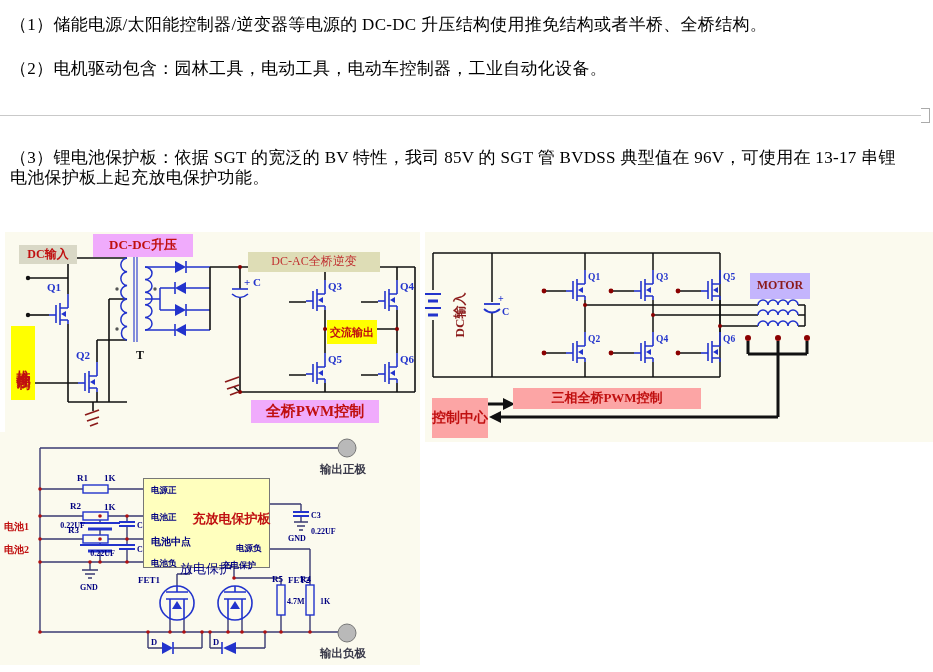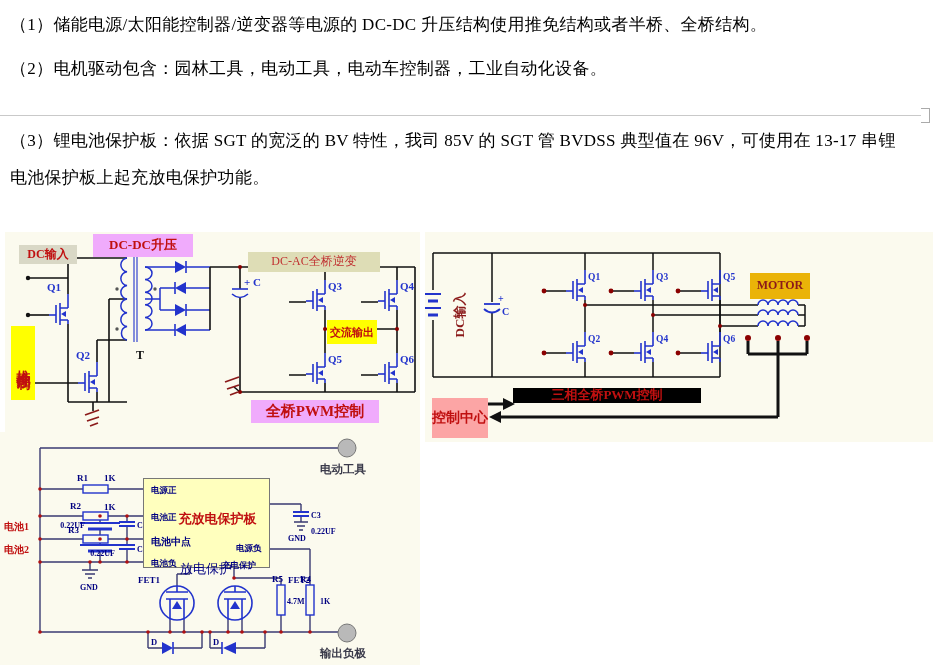--- a/index.html
+++ b/index.html
@@ -20,21 +20,21 @@
   .outlab{position:absolute;font-weight:bold;color:#3a3a4a;font-size:11.5px;
           font-family:"Liberation Sans",sans-serif;}
 </style>
 </head>
 <body>
 
 <div class="para" style="left:10px;top:13px">（1）储能电源/太阳能控制器/逆变器等电源的 DC-DC 升压结构使用推免结构或者半桥、全桥结构。</div>
 <div class="para" style="left:10px;top:57px">（2）电机驱动包含：园林工具，电动工具，电动车控制器，工业自动化设备。</div>
 <div class="divider"></div>
 <div class="divmark"></div>
-<div class="para" style="left:10px;top:129px">（3）锂电池保护板：依据 SGT 的宽泛的 BV 特性，我司 85V 的 SGT 管 BVDSS 典型值在 96V，可使用在 13-17 串锂</div>
+<div class="para" style="left:10px;top:146px">（3）锂电池保护板：依据 SGT 的宽泛的 BV 特性，我司 85V 的 SGT 管 BVDSS 典型值在 96V，可使用在 13-17 串锂</div>
 <div class="para" style="left:10px;top:166px">电池保护板上起充放电保护功能。</div>
 
 <div class="diagram" style="left:5px;top:232px;width:415px;height:200px">
   <svg width="415" height="200" viewBox="0 0 415 200">
     <defs>
       <g id="nmos" stroke="#2233cc" fill="none" stroke-width="1.6">
         <path d="M0,21 H7"></path>
           <path d="M7,11 V29"></path>
           <path d="M11,9 V31"></path>
         <path d="M11,14 H19 M19,14 V0"></path>
@@ -217,23 +217,23 @@
         <circle cx="382" cy="106" r="3" fill="#8b0000"></circle>
       <path d="M323,109 V122 M353,109 V122 M382,109 V122 M323,122 H382 M353,122 V185 M353,185 H72" stroke="#111" stroke-width="3" fill="none"></path>
       <polygon points="64,185 76,179 76,191" fill="#111"></polygon>
       <path d="M63,172 H82" stroke="#111" stroke-width="3" fill="none"></path>
       <polygon points="90,172 78,166 78,178" fill="#111"></polygon>
     </g>
 
     <text x="34" y="88" text-anchor="middle" transform="rotate(-90 34 83)" font-size="13" font-weight="bold" fill="#8b1a1a">DC输入</text>
   </svg>
 
-  <div class="dlabel dkred" style="left:325px;top:41px;width:60px;height:26px;background:#eab308;font-size:12px">MOTOR</div>
+  <div class="dlabel dkred" style="left:325px;top:41px;width:60px;height:26px;background:#c4b5fd;font-size:12px">MOTOR</div>
   <div class="dlabel red" style="left:7px;top:166px;width:56px;height:40px;background:#fca5a5;font-size:14px">控制中心</div>
-  <div class="dlabel red" style="left:88px;top:156px;width:188px;height:15px;background:#000000;font-size:13px">三相全桥PWM控制</div>
+  <div class="dlabel red" style="left:88px;top:156px;width:188px;height:21px;background:#fca5a5;font-size:13px">三相全桥PWM控制</div>
 </div>
 
 <div class="diagram" style="left:0px;top:432px;width:420px;height:233px">
   <svg width="420" height="233" viewBox="0 0 420 233">
 
     <g stroke="#3a3a72" stroke-width="1.4" fill="none">
       <path d="M40,16 H338"></path>
         <path d="M40,16 V200"></path>
         <path d="M40,200 H338"></path>
       <path d="M40,57 H143 M40,84 H143 M40,107 H143 M40,130 H143"></path>
@@ -343,25 +343,25 @@
       <text x="151" y="213" font-size="8.5">D</text>
       <text x="213" y="213" font-size="8.5">D</text>
     </g>
     <g font-family="Liberation Sans,sans-serif" font-weight="bold" fill="#c01010" font-size="10">
       <text x="4" y="98">电池1</text>
       <text x="4" y="121">电池2</text>
     </g>
   </svg>
 
   <div style="position:absolute;left:143px;top:46px;width:127px;height:90px;background:#ffffbe;border:1px solid #777;box-sizing:border-box">
-    <div style="position:absolute;left:22px;top:31px;width:103px;text-align:center;color:#c01010;font-weight:bold;font-size:13px">充放电保护板</div>
+    <div style="position:absolute;left:36px;top:31px;width:103px;text-align:center;color:#c01010;font-weight:bold;font-size:13px">充放电保护板</div>
     <div style="position:absolute;left:7px;top:6px;font-size:8.5px;font-weight:bold;color:#000080;font-family:'Liberation Sans',sans-serif">电源正</div>
     <div style="position:absolute;left:7px;top:33px;font-size:8.5px;font-weight:bold;color:#000080;font-family:'Liberation Sans',sans-serif">电池正</div>
     <div style="position:absolute;left:7px;top:56px;font-size:10px;font-weight:bold;color:#000080;font-family:'Liberation Sans',sans-serif">电池中点</div>
     <div style="position:absolute;left:7px;top:79px;font-size:8.5px;font-weight:bold;color:#000080;font-family:'Liberation Sans',sans-serif">电池负</div>
     <div style="position:absolute;left:36px;top:81px;font-size:13px;font-weight:normal;color:#000080;font-family:'Liberation Sans',sans-serif">放电保护</div>
     <div style="position:absolute;left:78px;top:81px;font-size:8.5px;font-weight:bold;color:#000080;font-family:'Liberation Sans',sans-serif">充电保护</div>
     <div style="position:absolute;left:92px;top:64px;font-size:8.5px;font-weight:bold;color:#000080;font-family:'Liberation Sans',sans-serif">电源负</div>
   </div>
 
-  <div class="outlab" style="left:320px;top:30px">电动工具</div>
+  <div class="outlab" style="left:320px;top:30px">输出正极</div>
   <div class="outlab" style="left:320px;top:214px">输出负极</div>
 </div>
 
 </body></html>

